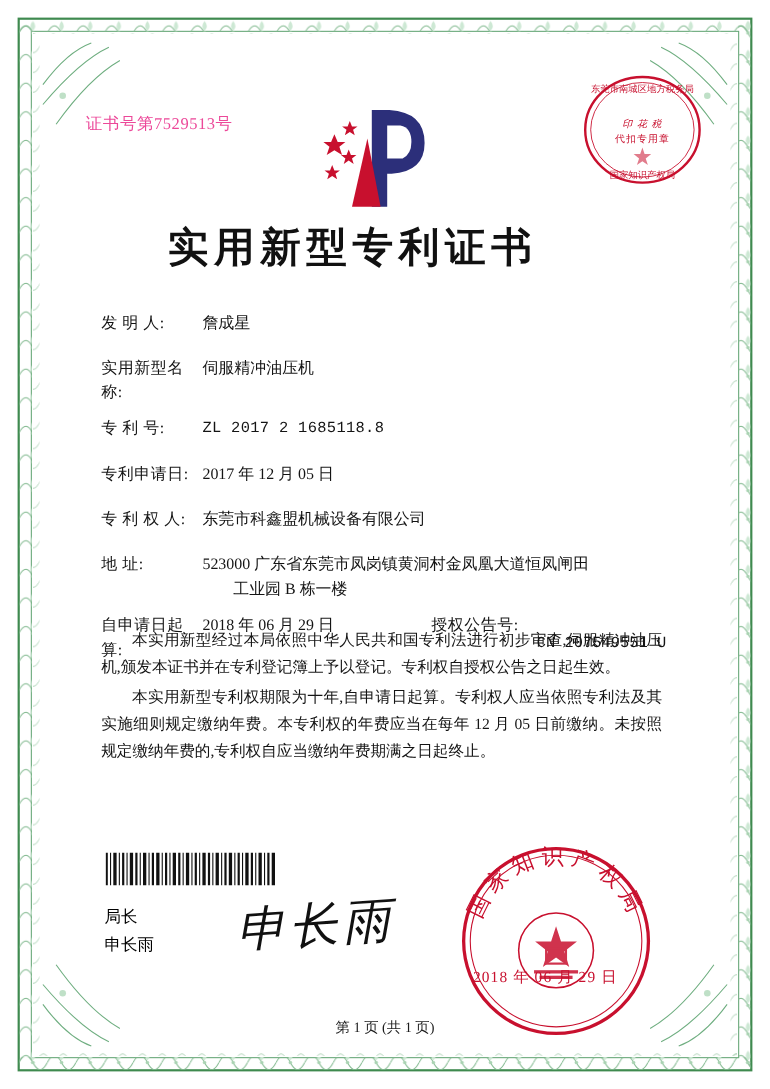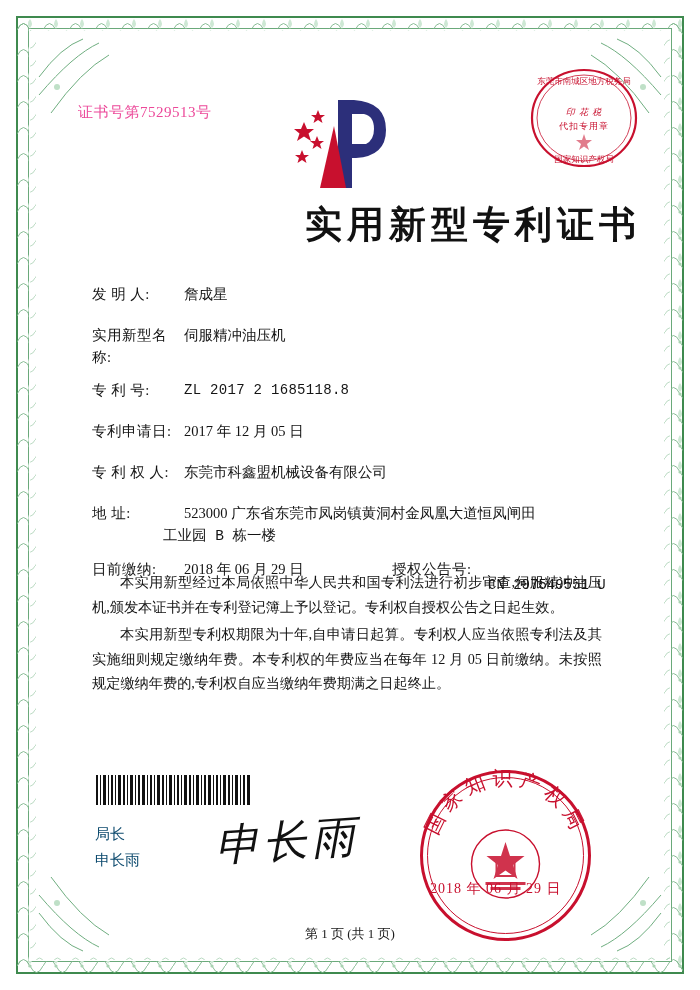--- a/index.html
+++ b/index.html
@@ -82,21 +82,21 @@
     font-family: "Liberation Serif", serif;
   }
   .seal-top .seal-line1 { top: 44px; font-style: italic; }
   .seal-top .seal-line2 { top: 58px; }
 
   .doc-title {
     position: absolute;
     left: 0;
     top: 200px;
     width: 641px;
-    text-align: right;
+    text-align: center;
     font-size: 37px;
     font-weight: bold;
     letter-spacing: 5px;
     color: #111111;
     font-family: Liberation Serif, serif;
   }
 
   
   .fields {
     position: absolute;
@@ -122,24 +122,23 @@
     display: inline-block;
     vertical-align: top;
     max-width: 400px;
   }
   .field-value.mono {
     font-family: "Liberation Mono", monospace;
     font-size: 14px;
     letter-spacing: 0.3px;
   }
   .field-cont {
-    margin-left: 71px;
+    margin-left: 120px;
     display: block;
     margin-top: 2px;
-    font-family: Liberation Mono, monospace;
   }
 
   .two-col {
     position: relative;
   }
   .two-col .right-label {
     position: absolute;
     left: 300px;
     top: 0;
     letter-spacing: 0.5px;
@@ -176,21 +175,21 @@
     width: 155px;
     height: 30px;
   }
 
   
   .sig-block {
     position: absolute;
     left: 95px;
     top: 822px;
     font-size: 15px;
-    color: #0c4a6e;
+    color: #000000;
     line-height: 1.7;
   }
   .sig-script {
     position: absolute;
     left: 215px;
     top: 812px;
     font-size: 44px;
     color: #111;
     font-family: "DejaVu Serif", serif;
     font-style: italic;
@@ -316,21 +315,21 @@
     <div class="field-row">
       <span class="field-label">专 利 权 人:</span><span class="field-value">东莞市科鑫盟机械设备有限公司</span>
     </div>
 
     <div class="field-row">
       <span class="field-label">地 址:</span><span class="field-value">523000 广东省东莞市凤岗镇黄洞村金凤凰大道恒凤闸田</span>
       <span class="field-cont">工业园 B 栋一楼</span>
     </div>
 
     <div class="field-row two-col">
-      <span class="field-label">日前缴纳:</span><span class="field-value">2018 年 06 月 29 日</span>
+      <span class="field-label">自申请日起算:</span><span class="field-value">2018 年 06 月 29 日</span>
       <span class="right-label">授权公告号:</span>
       <span class="right-value">CN 207549551 U</span>
     </div>
 
   </div>
 
   <div class="body-text">
     <p>本实用新型经过本局依照中华人民共和国专利法进行初步审查,伺服精冲油压机,颁发本证书并在专利登记簿上予以登记。专利权自授权公告之日起生效。</p>
     <p>本实用新型专利权期限为十年,自申请日起算。专利权人应当依照专利法及其实施细则规定缴纳年费。本专利权的年费应当在每年 12 月 05 日前缴纳。未按照规定缴纳年费的,专利权自应当缴纳年费期满之日起终止。</p>
   </div>

